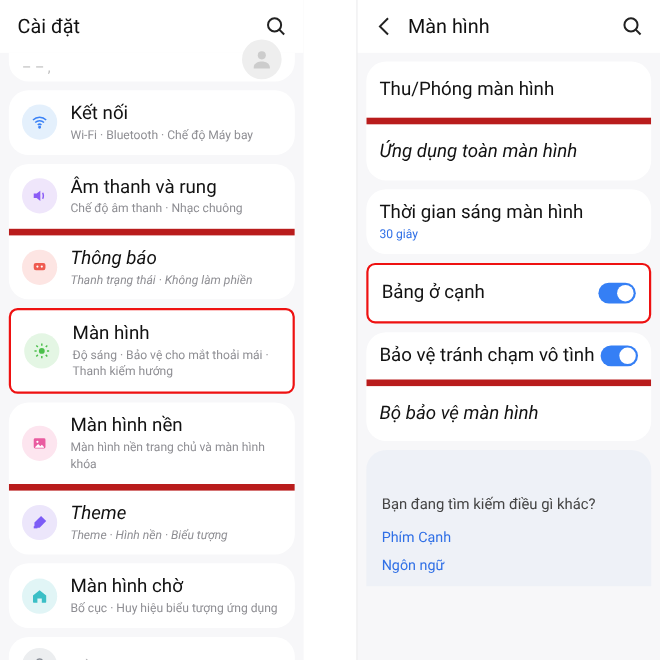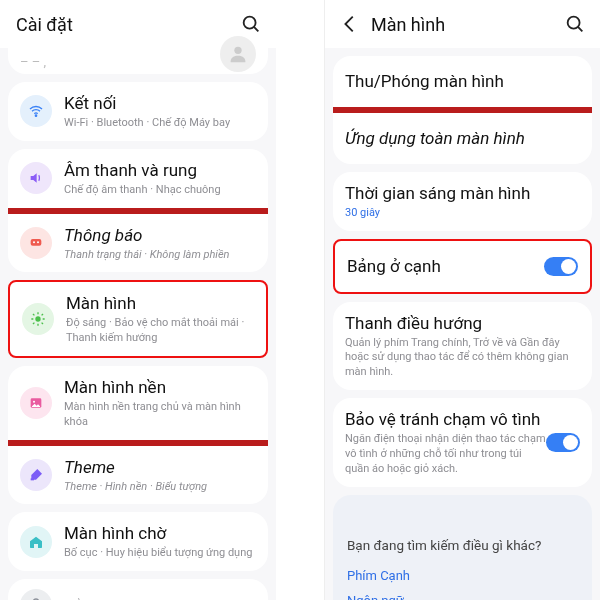--- a/index.html
+++ b/index.html
@@ -248,33 +248,29 @@
               <div class="row-title">Bảng ở cạnh</div>
             </div>
             <div class="toggle">
               <div class="knob"></div>
             </div>
           </div>
         </div>
         <div class="group">
           <div class="row">
             <div class="textcol">
-              <div class="row-title">Thanh điều hướng</div>
-              <div class="row-sub ">Quản lý phím Trang chính, Trở về và Gần đây hoặc sử dụng thao tác để có thêm không gian màn hình.</div>
-            </div>
-          </div>
-        </div>
-        <div class="group">
-          <div class="row">
-            <div class="textcol">
               <div class="row-title">Bảo vệ tránh chạm vô tình</div>
-              <div class="row-sub ">Ngăn điện thoại nhận diện thao tác chạm vô tình ở những chỗ tối như trong túi quần áo hoặc giỏ xách.</div>
             </div>
             <div class="toggle">
               <div class="knob"></div>
+            </div>
+          </div>
+          <div class="row row-nosub">
+            <div class="textcol">
+              <div class="row-title">Bộ bảo vệ màn hình</div>
             </div>
           </div>
         </div>
       </div>
 
     <div class="suggest">
       <div class="suggest-title">Bạn đang tìm kiếm điều gì khác?</div>
       <div id="suggest-links">
           <div class="suggest-link">Phím Cạnh</div>
           <div class="suggest-link">Ngôn ngữ</div>

